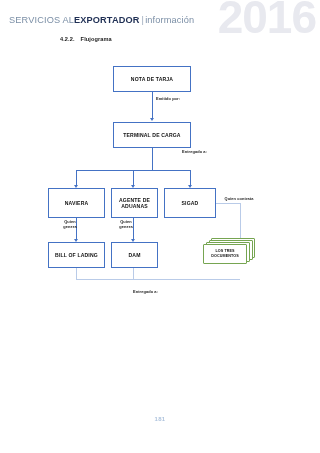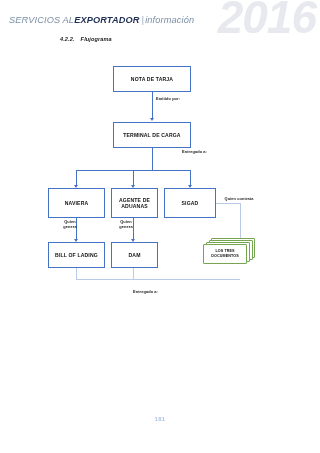--- a/index.html
+++ b/index.html
@@ -13,21 +13,21 @@
     position: relative;
     overflow: hidden;
     font-family: "Liberation Sans", sans-serif;
     -webkit-font-smoothing: antialiased;
   }
 
   
   #page-header {
     position: absolute;
     left: 0; top: 0;
-    width: 320px; height: 46px; font-style: italic;
+    width: 320px; height: 46px;
   }
   #watermark-year {
     position: absolute;
     right: 4px;
     top: -6px;
     font-size: 46px;
     font-weight: bold;
     letter-spacing: -1px;
     color: #e8e9ef;
     line-height: 46px;

